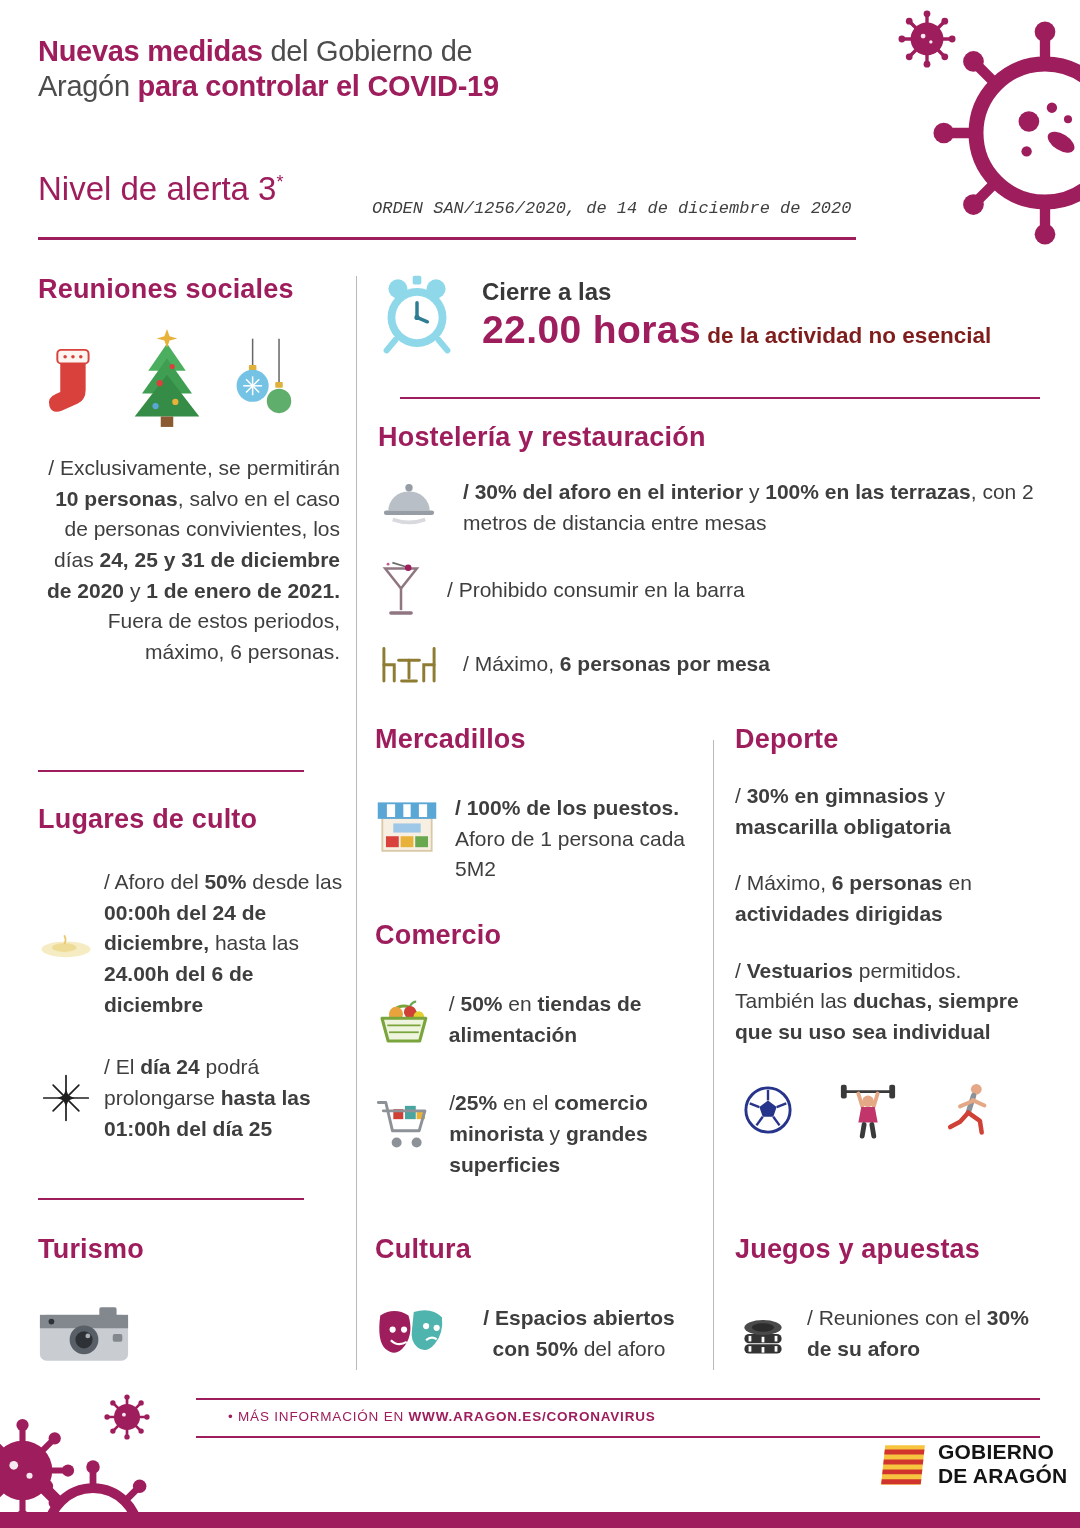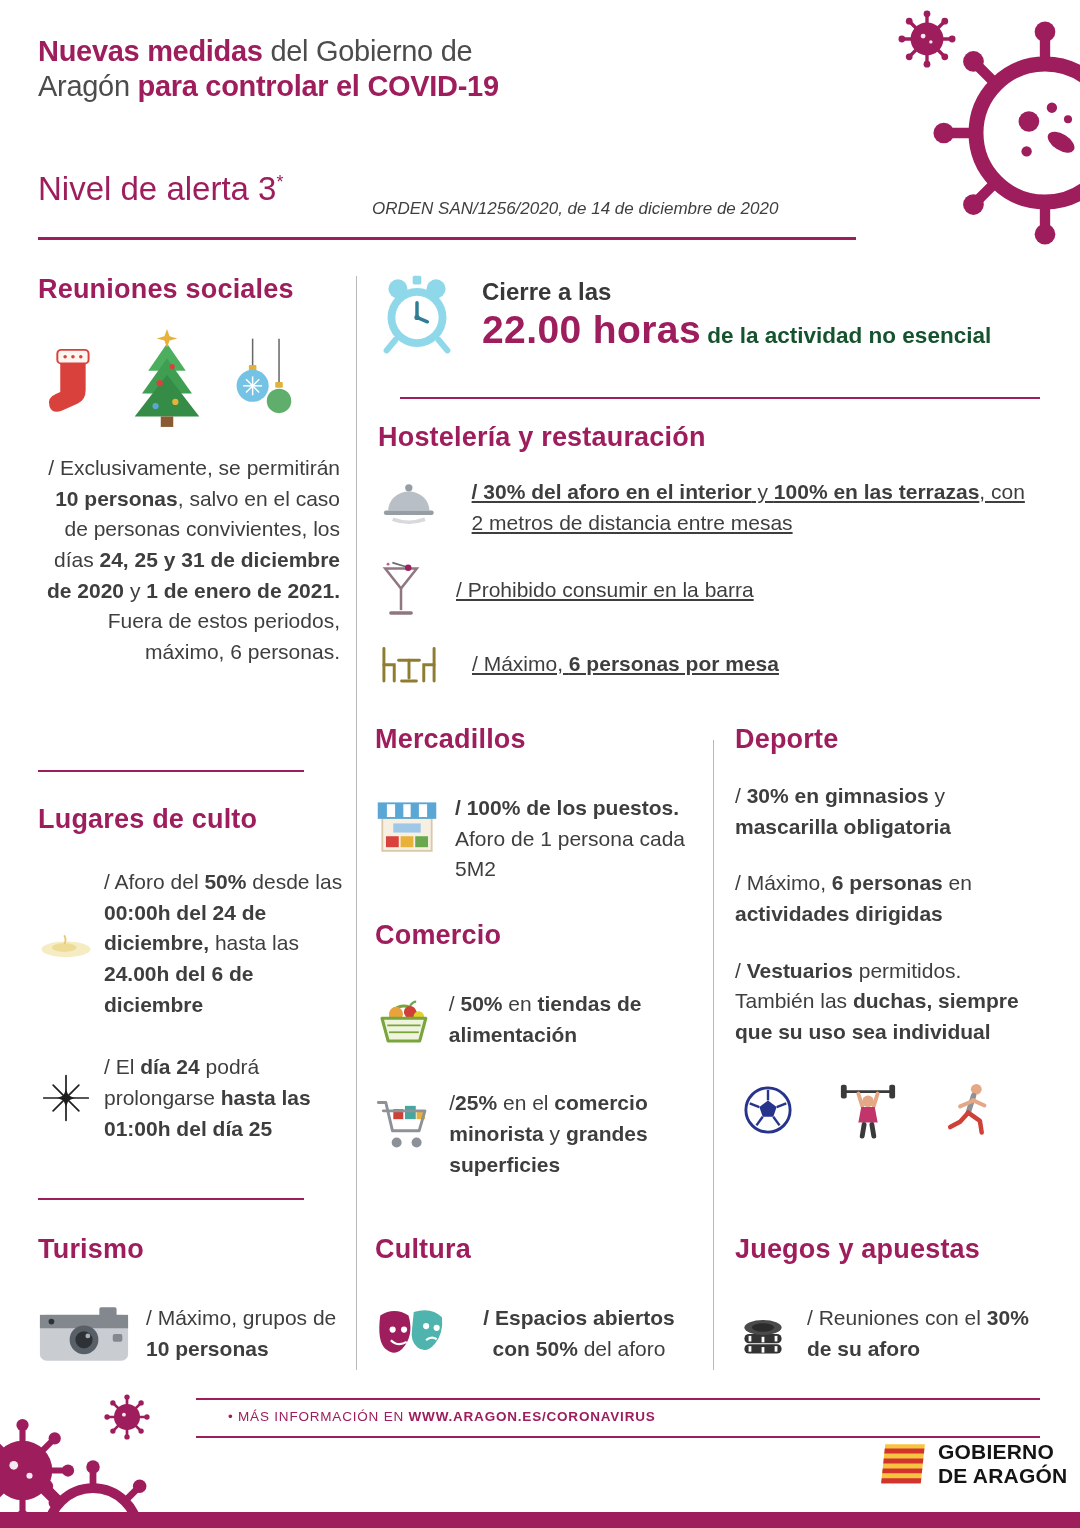--- a/index.html
+++ b/index.html
@@ -13,21 +13,21 @@
   :root { --accent:#9e1d5c; }
   .abs { position:absolute; }
   svg { display:block; }
 
   
   #title { left:38px; top:34px; font-size:29px; line-height:1.22; letter-spacing:-0.3px; }
   .t-accent { color:var(--accent); font-weight:800; }
   .t-plain  { color:#4c4c4c; font-weight:400; }
   #alert { left:38px; top:170px; font-size:33px; color:var(--accent); font-weight:400; }
   #alert sup { font-size:18px; }
-  #order { left:372px; top:199px; font-size:17px; font-style:italic; color:#3f3f3f; }
+  #order { left:372px; top:199px; font-size:17px; font-style:italic; color:#3f3f3f;font-family:Liberation Mono, monospace; }
   #hdr-rule { left:38px; top:237px; width:818px; height:3px; background:var(--accent); }
 
   
   .h2 { font-size:27px; font-weight:800; color:var(--accent); letter-spacing:0.2px; }
   .body { font-size:21px; line-height:1.46; color:#3e3e3e; }
   .b { font-weight:700; }
   .hrule { height:2px; background:var(--accent); }
   .vrule { width:1px; background:#b9b9b9; }
 
   
@@ -42,26 +42,26 @@
   #rule-left-2 { left:38px; top:1198px; width:266px; }
   #sec-turismo { left:38px; top:1234px; width:312px; }
   .icon-text-row { display:flex; align-items:center; gap:16px; margin-top:38px; }
 
   
   #sec-cierre { left:378px; top:274px; width:662px; display:flex; gap:26px; align-items:flex-start; }
   #cierre-text { padding-top:4px; }
   #cierre-line1 { font-size:24px; font-weight:700; color:#383838; }
   #cierre-line2 { margin-top:2px; }
   #cierre-time { font-size:39px; font-weight:800; color:var(--accent); letter-spacing:0.4px; }
-  #cierre-suffix { font-size:22.5px; font-weight:700; color:#14532d; }
+  #cierre-suffix { font-size:22.5px; font-weight:700; color:#7f1d1d; }
   #rule-mid { left:400px; top:397px; width:640px; }
 
   
   #sec-hosteleria { left:378px; top:422px; width:662px; }
-  .host-row { display:flex; gap:32px; margin-top:20px; align-items:center;text-decoration:underline; }
+  .host-row { display:flex; gap:23px; margin-top:20px; align-items:center; }
   #host-row-0 { align-items:flex-start; margin-top:24px; }
   #host-row-0 .body { width:572px; }
 
   
   #sec-mercadillos { left:375px; top:724px; width:315px; }
   #sec-mercadillos .body { width:233px; }
   #sec-comercio { left:375px; top:920px; width:315px; }
   #comercio-row-0 .body { width:242px; }
   #comercio-row-1 .body { width:248px; }
   #sec-cultura { left:375px; top:1234px; width:322px; }
@@ -75,21 +75,21 @@
   #sec-juegos .body { width:228px; }
 
   
   #vrule-1 { left:356px; top:276px; height:1094px; }
   #vrule-2 { left:713px; top:740px; height:630px; }
 
   
   #foot-rule-1 { left:196px; top:1398px; width:844px; }
   #foot-rule-2 { left:196px; top:1436px; width:844px; }
   #foot-info { left:228px; top:1409px; font-size:13.5px; letter-spacing:0.8px; color:var(--accent); }
-  #logo { left:876px; top:1440px; display:flex; align-items:center; gap:10px; }
+  #logo { left:876px; top:1440px; display:flex; align-items:flex-end; gap:10px; }
   #logo-text { font-size:21px; font-weight:800; color:#141414; line-height:1.12; letter-spacing:0.2px; }
   #bottom-bar { left:0; bottom:0; width:100%; height:16px; background:var(--accent); z-index:6; }
 
   
   #virus-top-small { left:898px; top:10px; }
   #virus-top-big   { left:930px; top:18px; }
   #virus-bot-small { left:104px; top:1394px; }
   #virus-bot-mid   { left:-30px; top:1418px; }
   #virus-bot-big   { left:18px;  top:1458px; }
 </style>
@@ -239,21 +239,20 @@
       <svg width="92" height="62" viewBox="0 0 96 64">
         <rect x="2" y="12" width="92" height="48" rx="7" fill="#c9cdd2"></rect>
         <rect x="2" y="12" width="92" height="14" fill="#83888e"></rect>
         <rect x="64" y="4" width="18" height="10" rx="2" fill="#83888e"></rect>
         <circle cx="48" cy="38" r="15" fill="#595f66"></circle>
           <circle cx="48" cy="38" r="9" fill="#2e3237"></circle>
         <circle cx="52" cy="34" r="2.5" fill="#aab0b6"></circle>
         <circle cx="14" cy="19" r="3" fill="#2e3237"></circle>
         <rect x="78" y="32" width="10" height="8" rx="2" fill="#83888e"></rect>
       </svg>
-      <p class="body" style="width:198px"><span>/ Máximo, grupos de </span><span class="b">10 personas</span></p>
     </div>
   </section>
 
   <section class="abs" id="sec-cierre">
     <svg width="78" height="80" viewBox="0 0 90 92">
       <g fill="#8ed8ea">
         <circle cx="23" cy="17" r="11"></circle>
           <circle cx="67" cy="17" r="11"></circle>
         <rect x="40" y="2" width="10" height="10" rx="2"></rect>
       </g>

